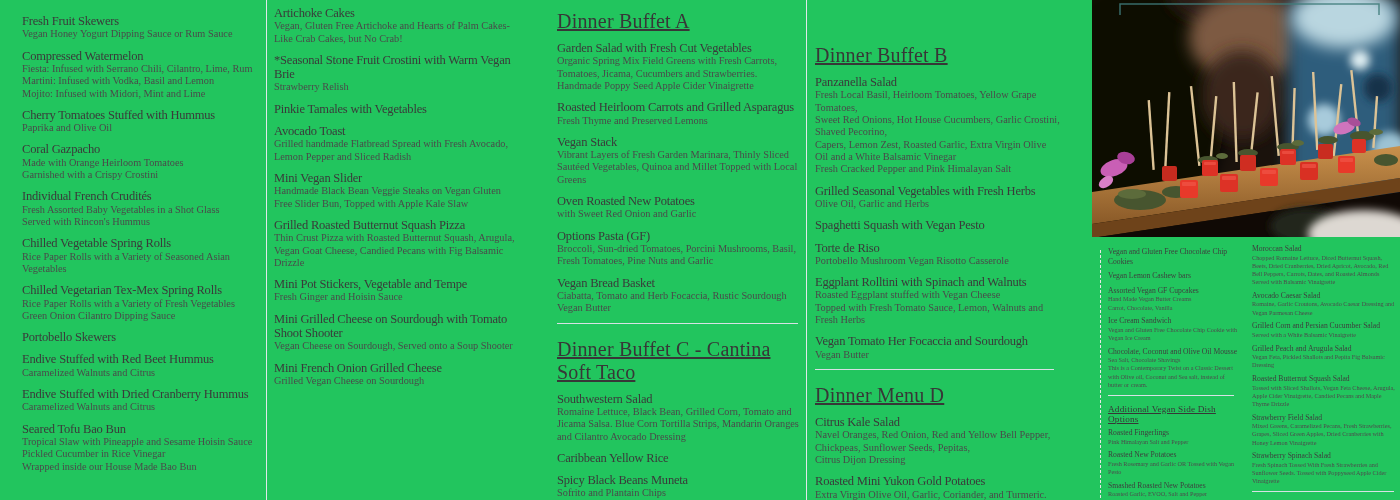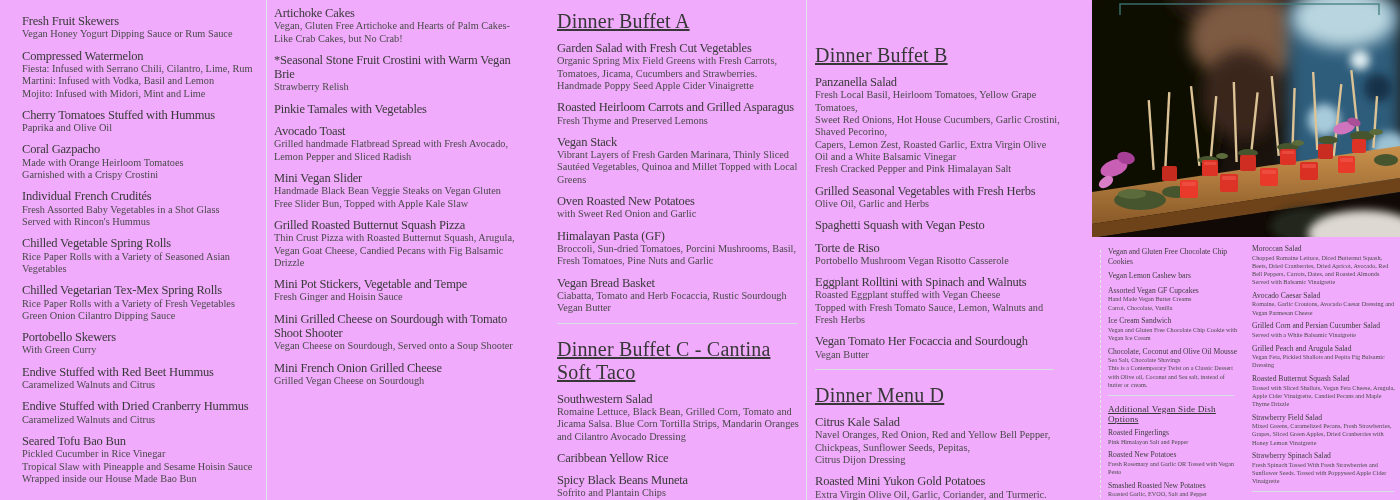--- a/index.html
+++ b/index.html
@@ -1,21 +1,21 @@
 <!DOCTYPE html>
 <html><head>
 <meta charset="utf-8">
 <style>
   html,body{margin:0;padding:0;}
   body{
     width:1400px;height:500px;background:#ffffff;
     font-family:"Liberation Serif","DejaVu Serif",serif;color:#3c3c3c;
     overflow:hidden;
   }
-  .page{position:relative;width:1400px;height:500px;background:#f0abfc;overflow:hidden;}
+  .page{position:relative;width:1400px;height:500px;background:#22c55e;overflow:hidden;}
 
   .col{position:absolute;overflow:hidden;}
   #c1{left:22px;top:14px;width:246px;height:486px;}
   #c2{left:274px;top:6px;width:244px;height:486px;}
   #c3{left:557px;top:8px;width:247px;height:492px;}
   #c4{left:815px;top:8px;width:245px;height:492px;margin-top:34px;}
   #c5{left:1108px;top:247px;width:130px;height:253px;}
   #c6{left:1252px;top:244px;width:146px;height:256px;}
 
   .item{margin-bottom:8px;}
@@ -76,34 +76,33 @@
         <div class="item-name">Chilled Vegetable Spring Rolls</div>
         <div class="item-desc">Rice Paper Rolls with a Variety of Seasoned Asian Vegetables</div>
       </div>
       <div class="item">
         <div class="item-name">Chilled Vegetarian Tex-Mex Spring Rolls</div>
         <div class="item-desc">Rice Paper Rolls with a Variety of Fresh Vegetables</div>
         <div class="item-desc">Green Onion Cilantro Dipping Sauce</div>
       </div>
       <div class="item">
         <div class="item-name">Portobello Skewers</div>
-        <div class="item-desc">With Green Curry</div>
       </div>
       <div class="item">
         <div class="item-name">Endive Stuffed with Red Beet Hummus</div>
         <div class="item-desc">Caramelized Walnuts and Citrus</div>
       </div>
       <div class="item">
         <div class="item-name">Endive Stuffed with Dried Cranberry Hummus</div>
         <div class="item-desc">Caramelized Walnuts and Citrus</div>
       </div>
       <div class="item">
         <div class="item-name">Seared Tofu Bao Bun</div>
+        <div class="item-desc">Tropical Slaw with Pineapple and Sesame Hoisin Sauce</div>
         <div class="item-desc">Pickled Cucumber in Rice Vinegar</div>
-        <div class="item-desc">Tropical Slaw with Pineapple and Sesame Hoisin Sauce</div>
         <div class="item-desc">Wrapped inside our House Made Bao Bun</div>
       </div>
     </section>
   <section class="col" id="c2">
       <div class="item">
         <div class="item-name">Artichoke Cakes</div>
         <div class="item-desc">Vegan, Gluten Free Artichoke and Hearts of Palm Cakes- Like Crab Cakes, but No Crab!</div>
       </div>
       <div class="item">
         <div class="item-name">*Seasonal Stone Fruit Crostini with Warm Vegan Brie</div>
@@ -149,21 +148,21 @@
       </div>
       <div class="item">
         <div class="item-name">Vegan Stack</div>
         <div class="item-desc">Vibrant Layers of Fresh Garden Marinara, Thinly Sliced Sautéed Vegetables, Quinoa and Millet Topped with Local Greens</div>
       </div>
       <div class="item">
         <div class="item-name">Oven Roasted New Potatoes</div>
         <div class="item-desc">with Sweet Red Onion and Garlic</div>
       </div>
       <div class="item">
-        <div class="item-name">Himalayan Pasta (GF)</div>
+        <div class="item-name">Options Pasta (GF)</div>
         <div class="item-desc">Broccoli, Sun-dried Tomatoes, Porcini Mushrooms, Basil, Fresh Tomatoes, Pine Nuts and Garlic</div>
       </div>
       <div class="item">
         <div class="item-name">Vegan Bread Basket</div>
         <div class="item-desc">Ciabatta, Tomato and Herb Focaccia, Rustic Sourdough</div>
         <div class="item-desc">Vegan Butter</div>
       </div>
       <div class="hdiv"></div>
       <div class="sec-header">Dinner Buffet C - Cantina Soft Taco</div>
       <div class="item">

